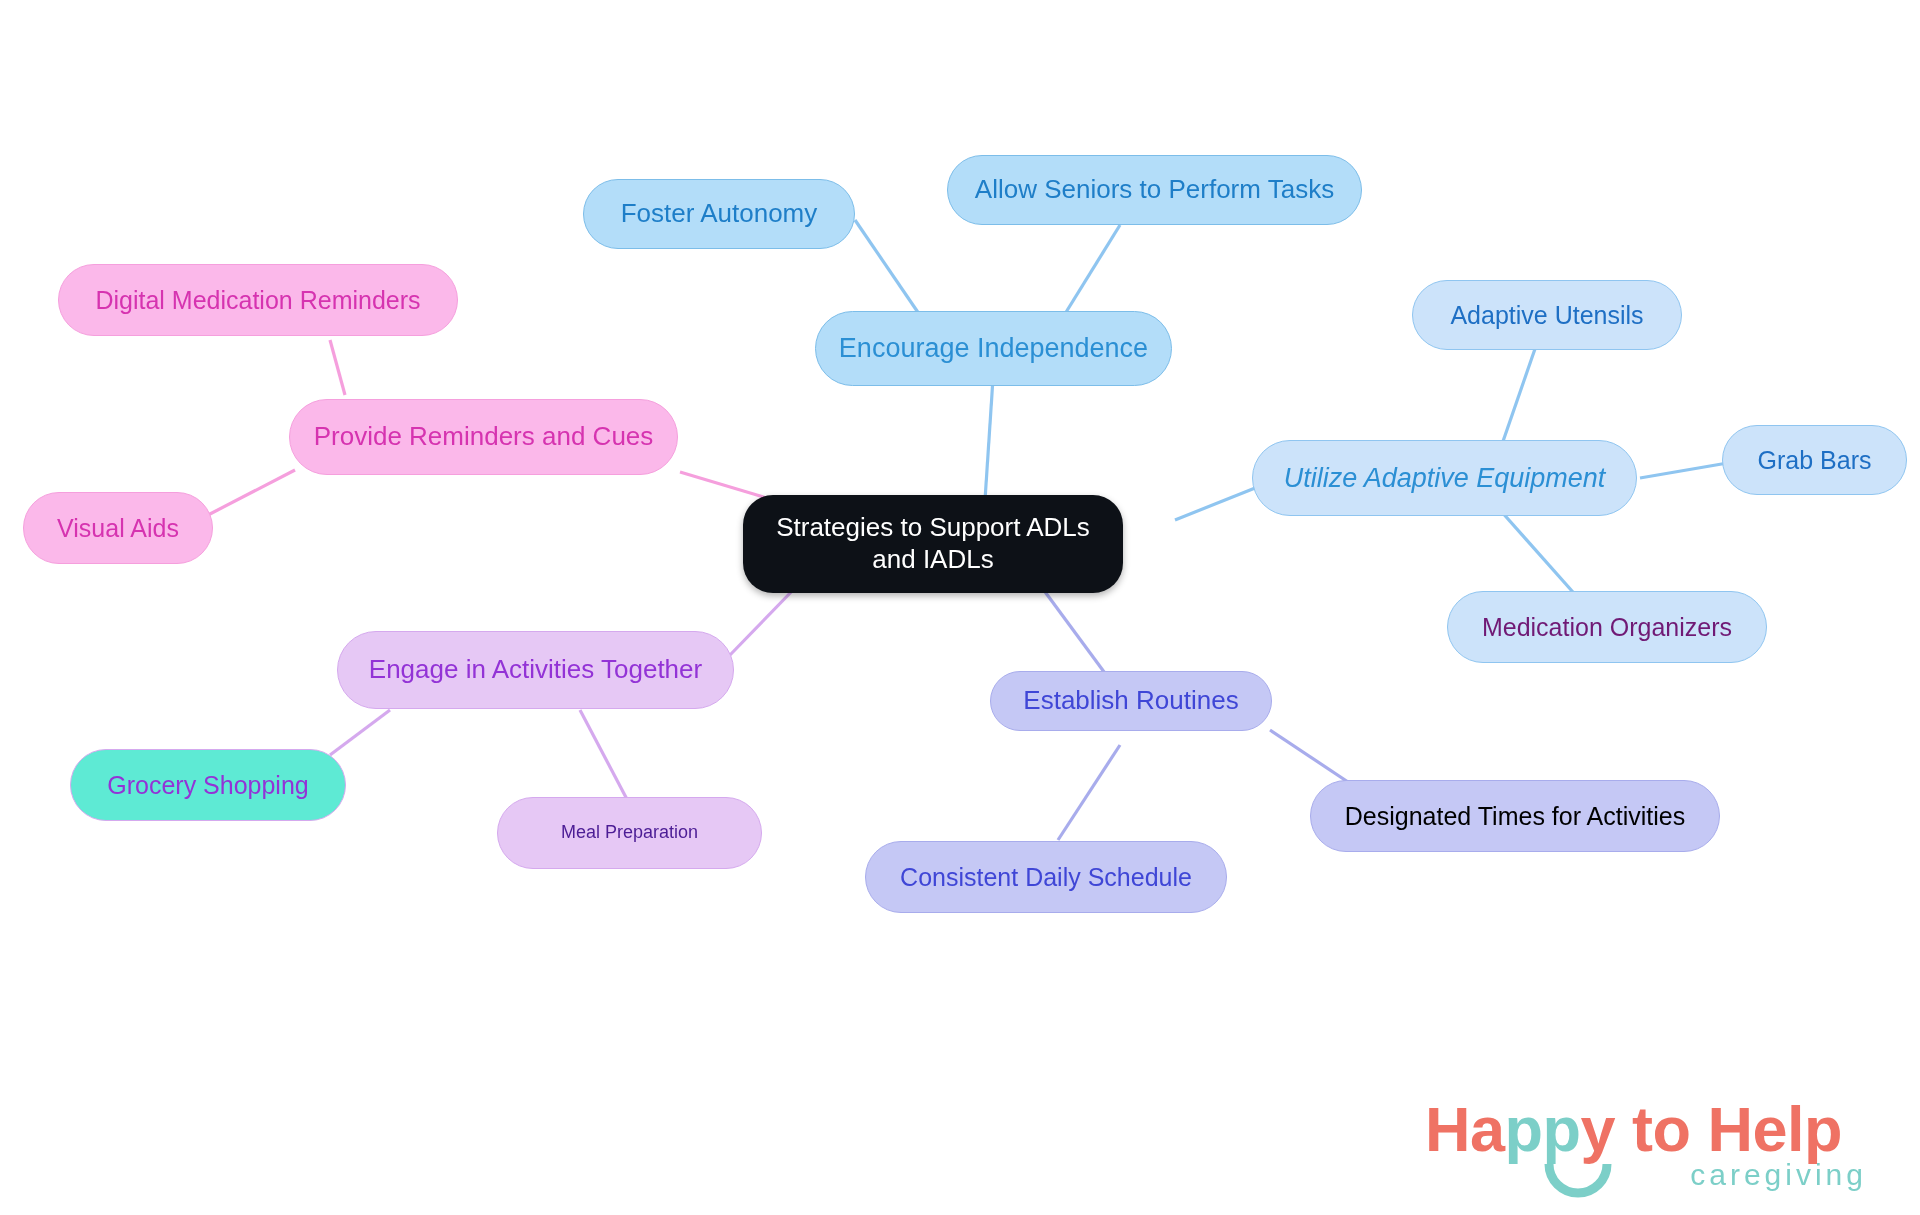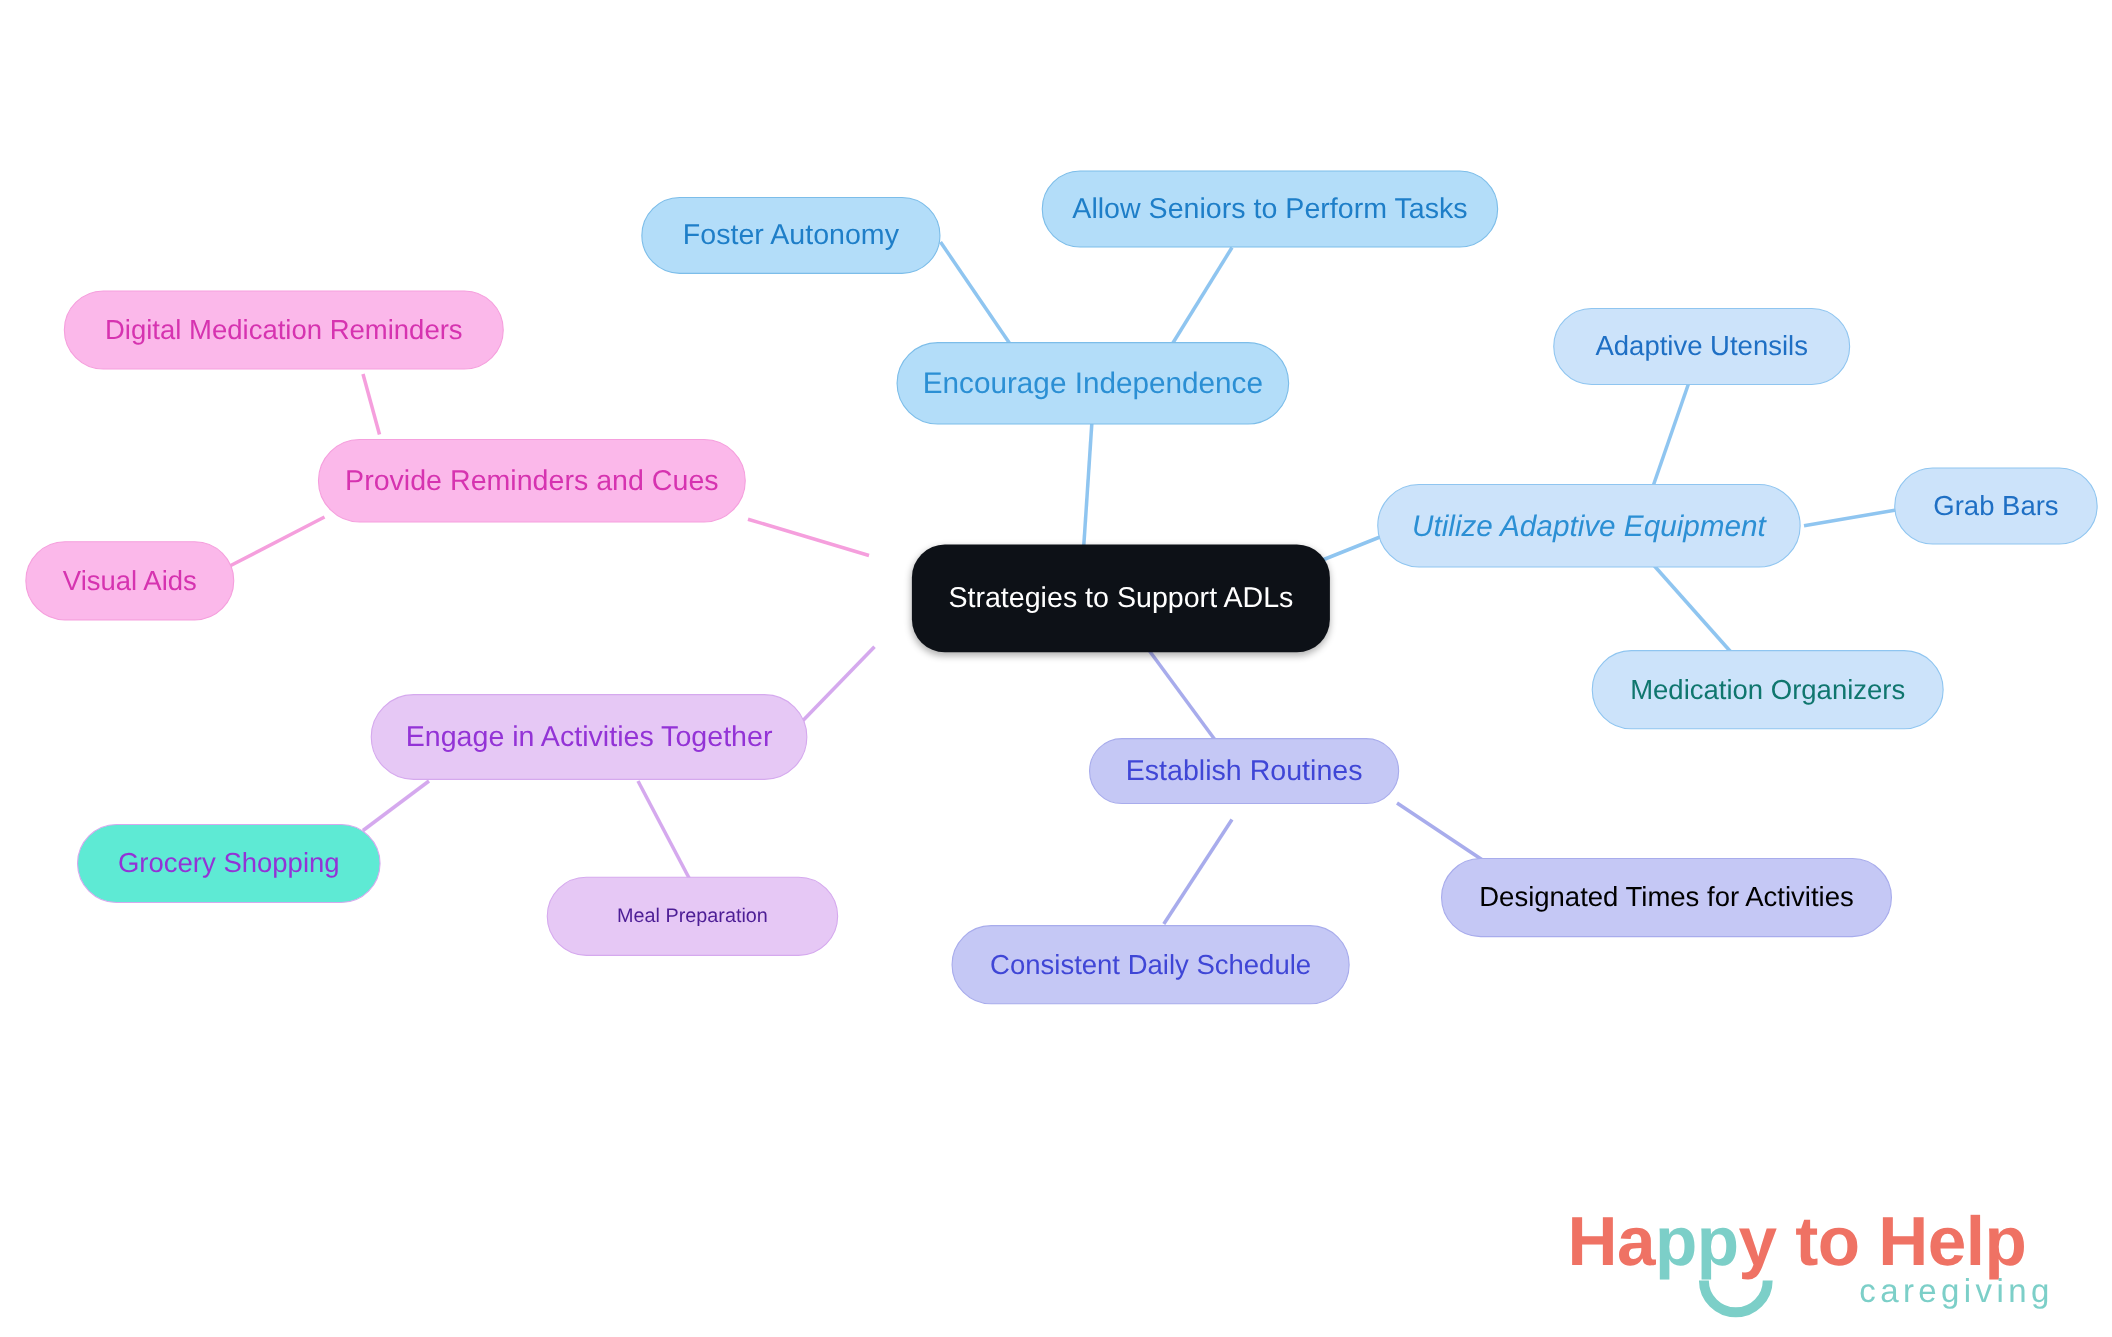--- a/index.html
+++ b/index.html
@@ -114,24 +114,25 @@
 
     <path d="M 580 710 L 630 805" stroke="#d5a9ee" stroke-width="3.2" fill="none"></path>
 
     <path d="M 790 505 L 680 472" stroke="#f59fdd" stroke-width="3.2" fill="none"></path>
 
     <path d="M 345 395 L 330 340" stroke="#f59fdd" stroke-width="3.2" fill="none"></path>
 
     <path d="M 295 470 L 208 515" stroke="#f59fdd" stroke-width="3.2" fill="none"></path>
   </svg>
 
-  <div class="node root" style="left:829px; top:495px; width:380px; height:98px;
+  <div class="node root" style="left:743px; top:495px; width:380px; height:98px;
               background:#0d1117; color:#ffffff; font-size:26px; padding:0 26px;">
     <div>
       <div>Strategies to Support ADLs</div>
+      <div>and IADLs</div>
     </div>
   </div>
 
   <div class="node" style="left:815px; top:311px; width:357px; height:75px;
               background:#b3ddf9; border-color:#7cbde9; color:#2b8fd4; font-size:27px;">
     <span>Encourage Independence</span>
   </div>
 
   <div class="node" style="left:583px; top:179px; width:272px; height:70px;
               background:#b3ddf9; border-color:#7cbde9; color:#1e7ec8; font-size:26px;">
@@ -152,21 +153,21 @@
               background:#cce3fa; border-color:#8fc5f0; color:#1e6fc4; font-size:25px;">
     <span>Adaptive Utensils</span>
   </div>
 
   <div class="node" style="left:1722px; top:425px; width:185px; height:70px;
               background:#cce3fa; border-color:#8fc5f0; color:#1e6fc4; font-size:25px;">
     <span>Grab Bars</span>
   </div>
 
   <div class="node" style="left:1447px; top:591px; width:320px; height:72px;
-              background:#cce3fa; border-color:#8fc5f0; color:#0f766e; font-size:25px;">
+              background:#cce3fa; border-color:#8fc5f0; color:#701a75; font-size:25px;">
     <span>Medication Organizers</span>
   </div>
 
   <div class="node" style="left:990px; top:671px; width:282px; height:60px;
               background:#c5c8f5; border-color:#a8acec; color:#3f46d6; font-size:26px;">
     <span>Establish Routines</span>
   </div>
 
   <div class="node" style="left:1310px; top:780px; width:410px; height:72px;
               background:#c5c8f5; border-color:#a8acec; color:#000000; font-size:25px;">

